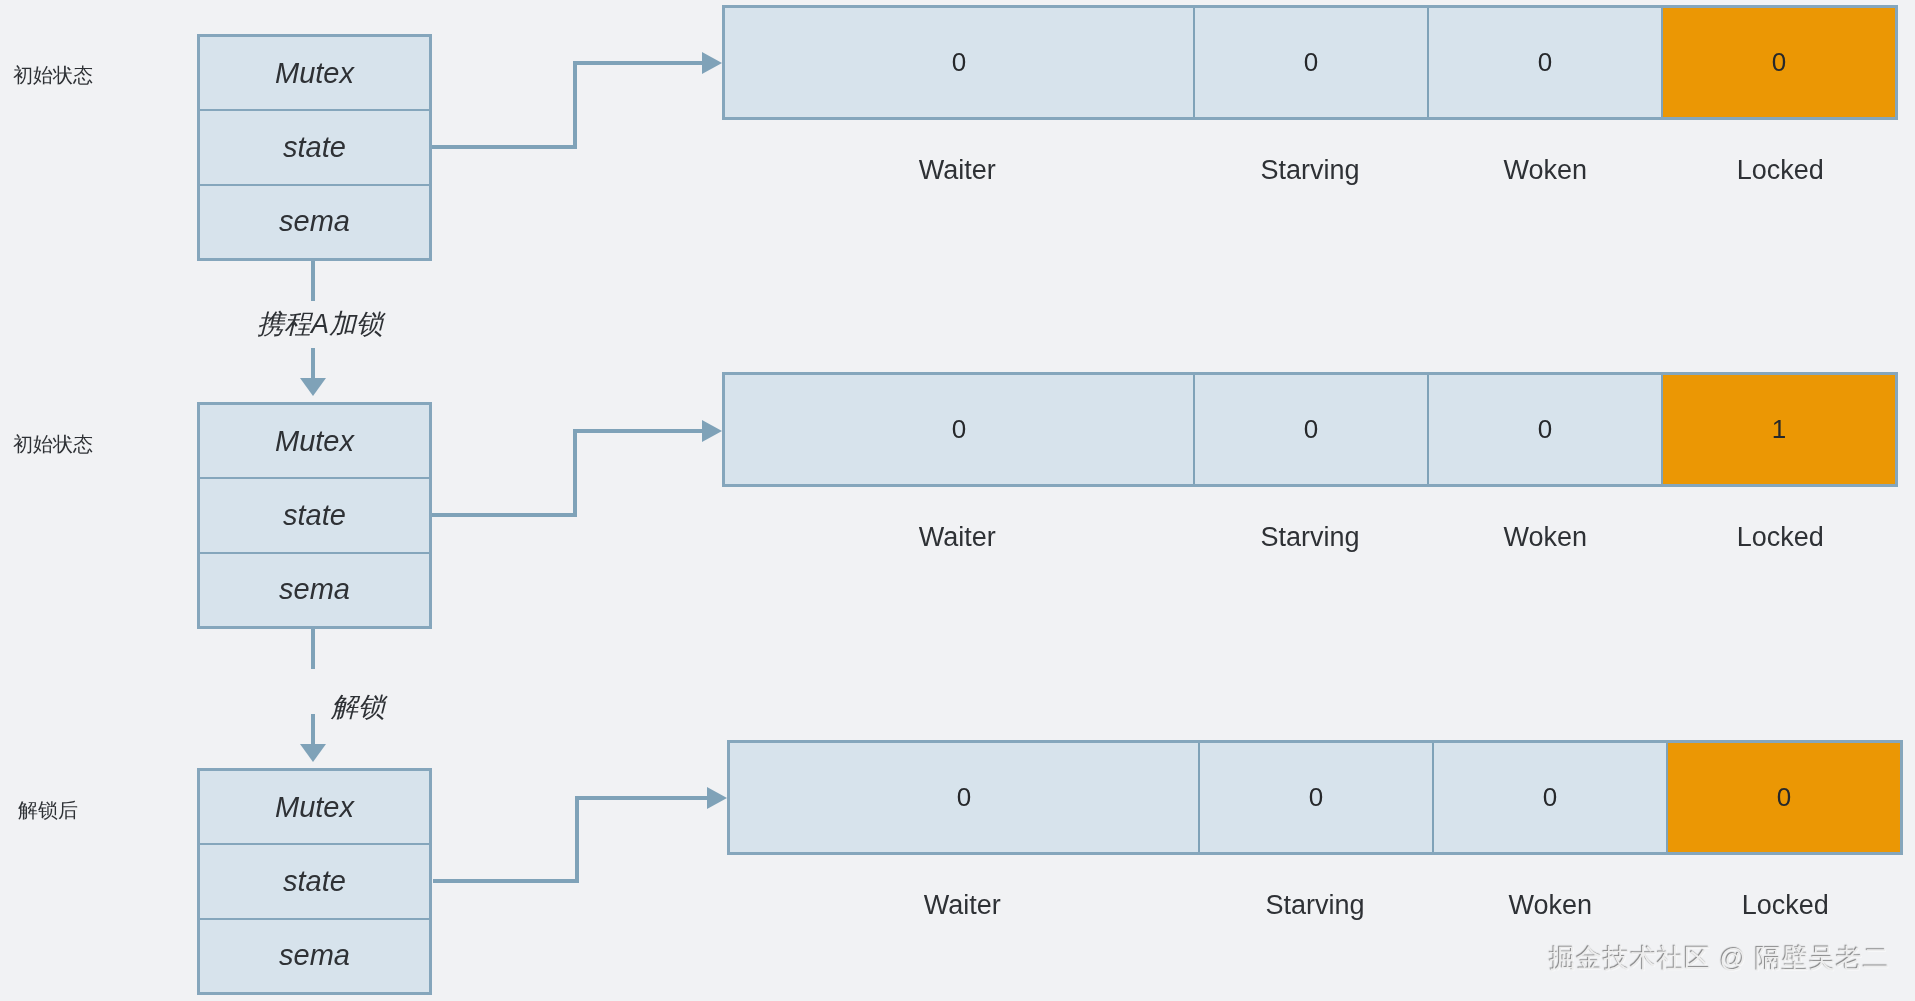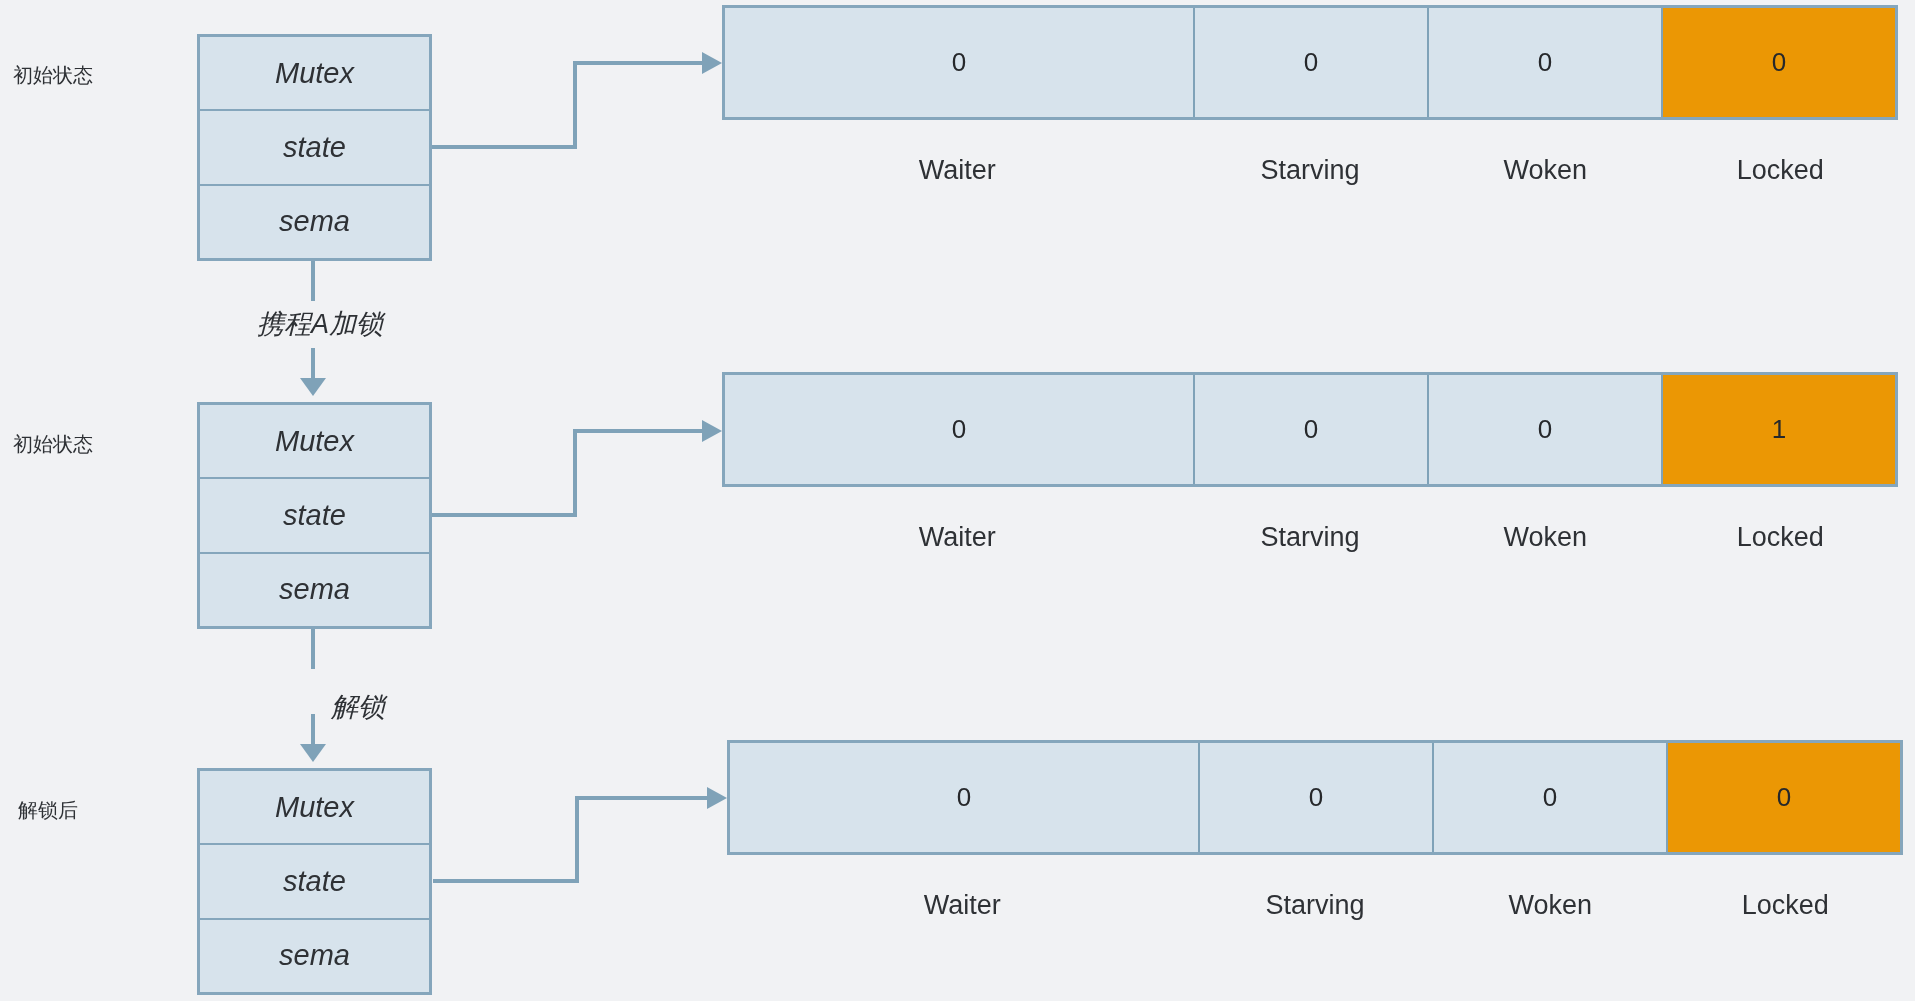--- a/index.html
+++ b/index.html
@@ -154,14 +154,15 @@
     <div class="reg-cell w20">0</div>
     <div class="reg-cell w20 locked">0</div>
   </div>
   <div class="reg-labels" style="left:727px;top:890px;">
     <div class="reg-label w40">Waiter</div>
     <div class="reg-label w20">Starving</div>
     <div class="reg-label w20">Woken</div>
     <div class="reg-label w20">Locked</div>
   </div>
 
+  <div class="watermark">掘金技术社区 @ 隔壁吴老二</div>
 
 </div>
 
 </body></html>

